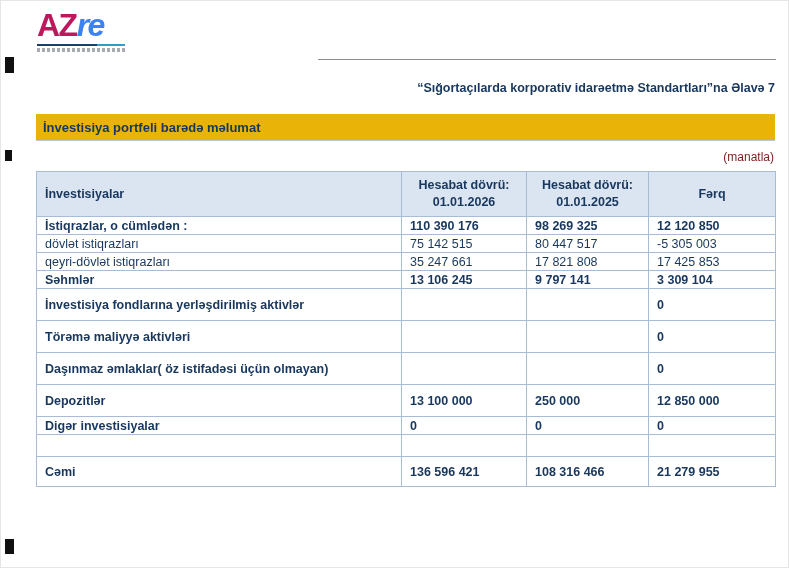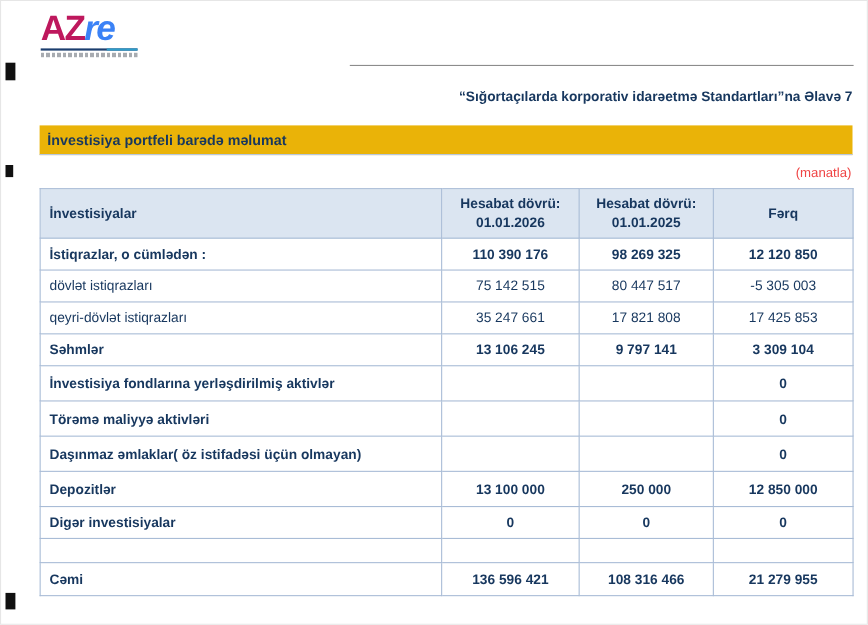--- a/index.html
+++ b/index.html
@@ -32,33 +32,33 @@
   .header-note { position: absolute; right: 14px; top: 65px; font-size: 12.5px; font-weight: bold; color: #17375e; margin-top: 16px; }
 
   
   .section-bar {
     position: absolute; left: 36px; top: 114px; width: 739px; height: 27px;
     background: #eab308; border-bottom: 1px solid #b7c7de; box-sizing: border-box;
     display: flex; align-items: center;
   }
   .section-bar span { font-weight: bold; font-size: 13px; padding-left: 7px; }
 
-  .currency-note { position: absolute; right: 15px; top: 150px; font-size: 12px; color: #ef4444; }
+  .currency-note { position: absolute; right: 15px; top: 150px; font-size: 12px; color: #7f1d1d; }
 
   
   table.inv {
     position: absolute; left: 36px; top: 171px; width: 739px;
     border-collapse: collapse; table-layout: fixed;
   }
   .inv th, .inv td { border: 1px solid #a9bcd6; font-size: 12.5px; color: #17375e; box-sizing: border-box; }
   .inv thead th { background: #dbe5f1; font-weight: bold; height: 45px; text-align: center; line-height: 1.35; vertical-align: middle; }
   .inv th.h-name { text-align: left; padding-left: 8px; }
-  .inv td { padding: 0 8px; height: 29px; vertical-align: middle; }
+  .inv td { padding: 0 8px; height: 18px; vertical-align: middle; }
   .inv td.c-name { text-align: left; }
-  .inv td.c-num { text-align: center; }
+  .inv td.c-num { text-align: left; }
   .inv tr.bold td { font-weight: bold; }
   .inv tr.tall td { height: 32px; }
   .inv tr.spacer td { height: 22px; }
   .inv tr.total td { height: 30px; }
 </style>
 </head>
 <body>
 
 <div class="scan-mark" id="mark1"></div>
 <div class="scan-mark" id="mark2"></div>

